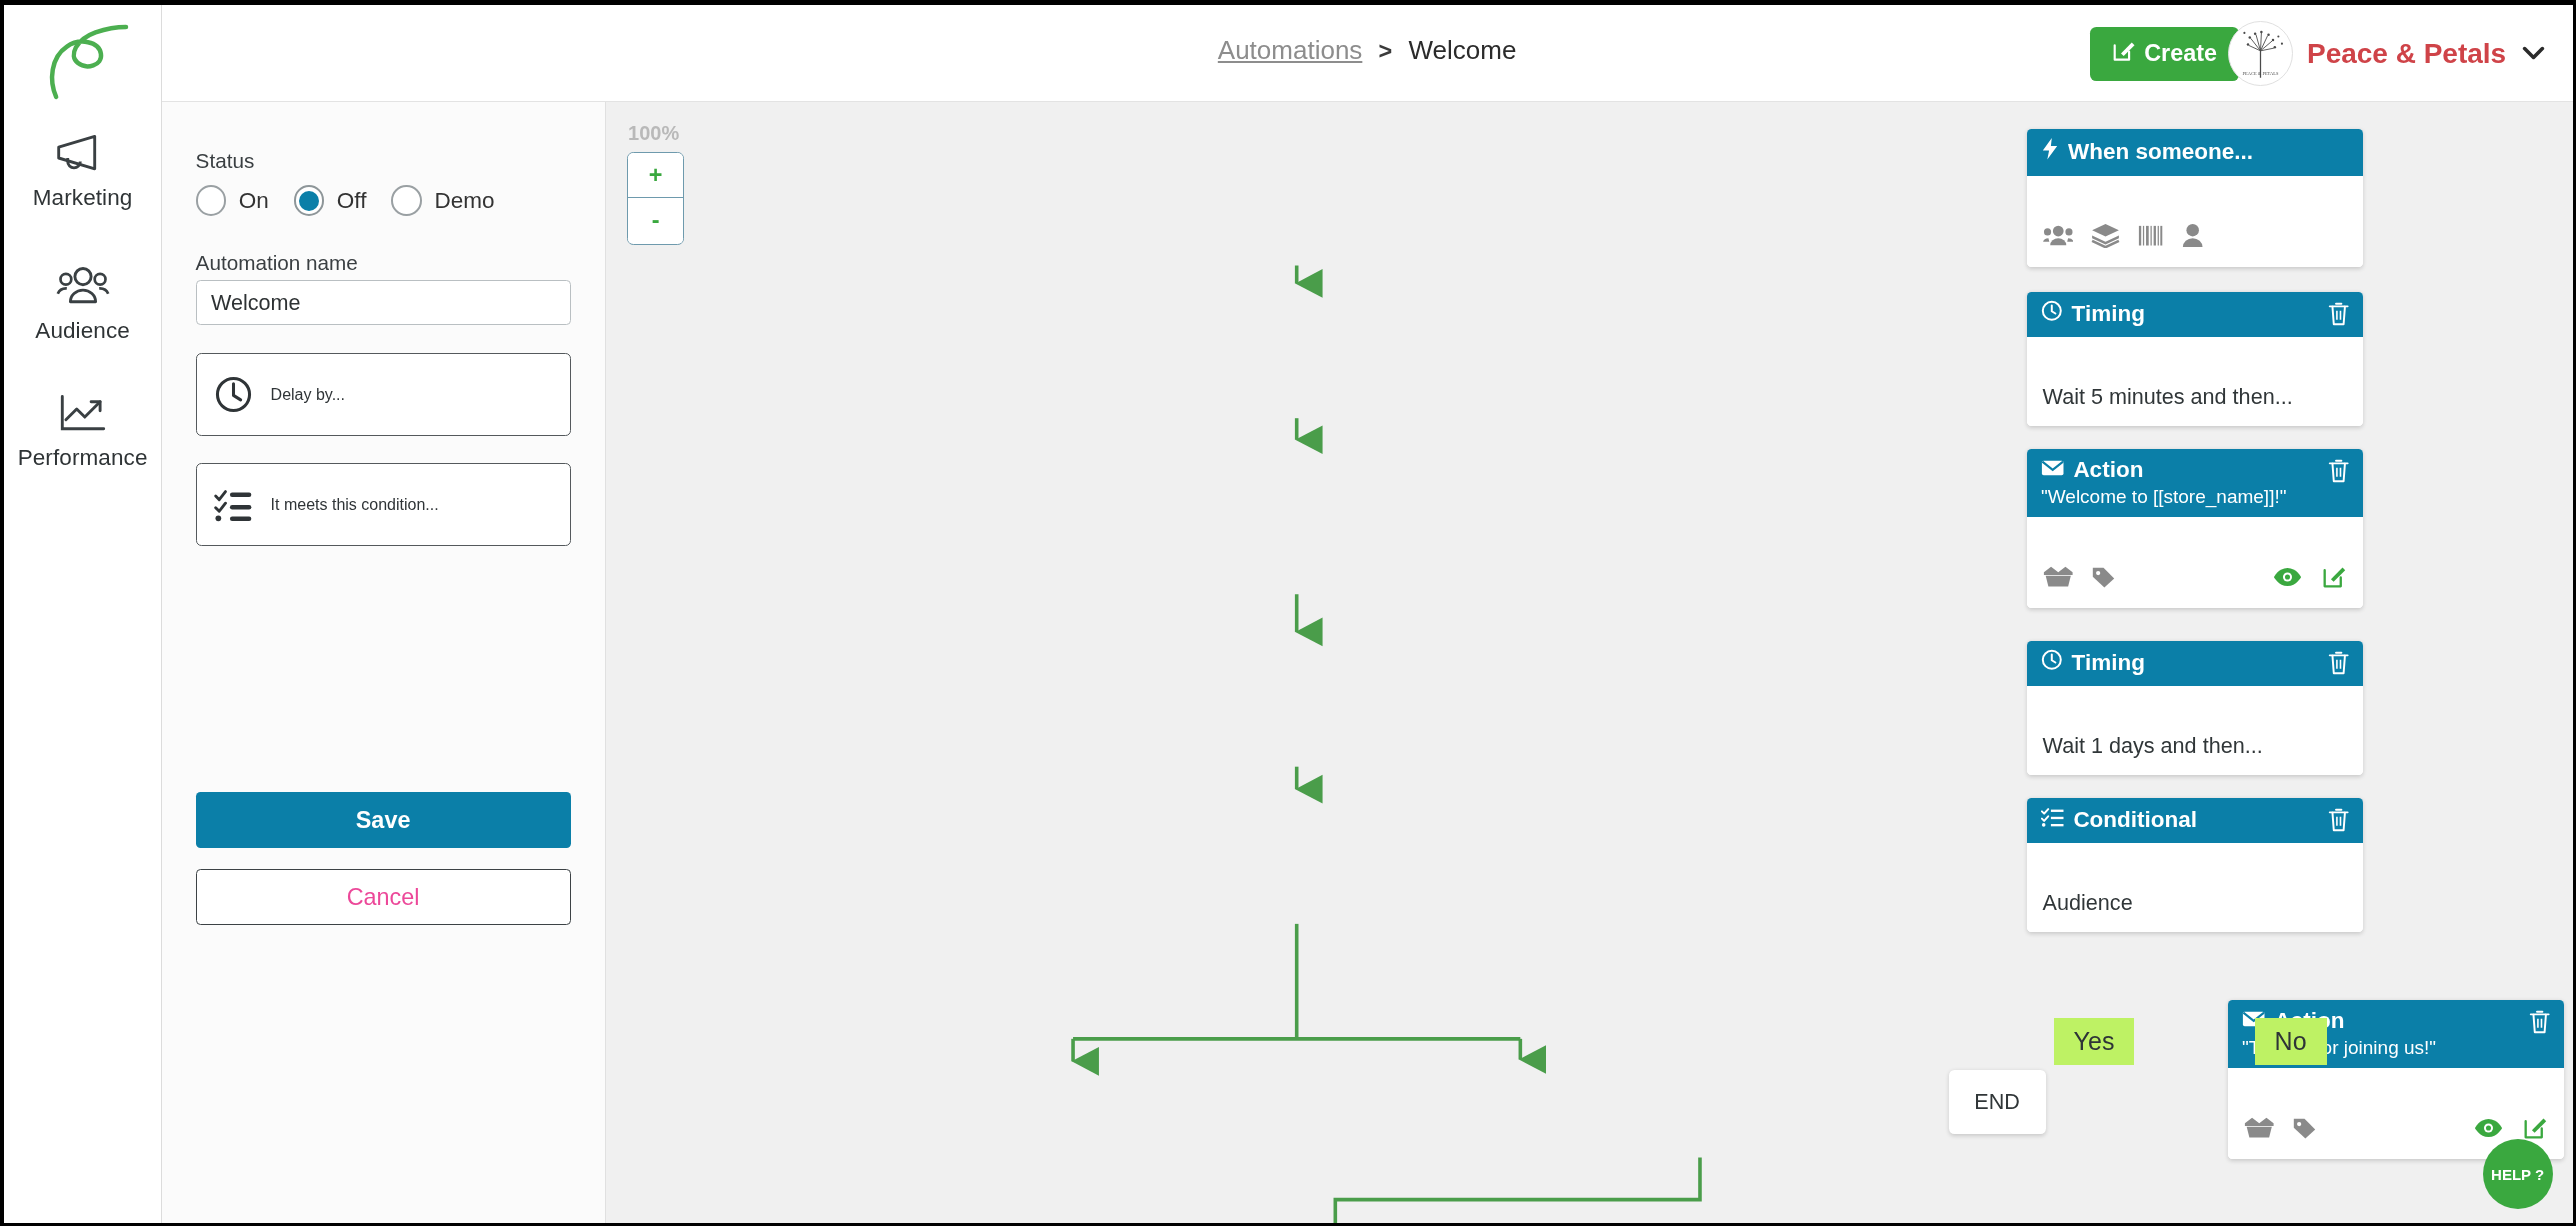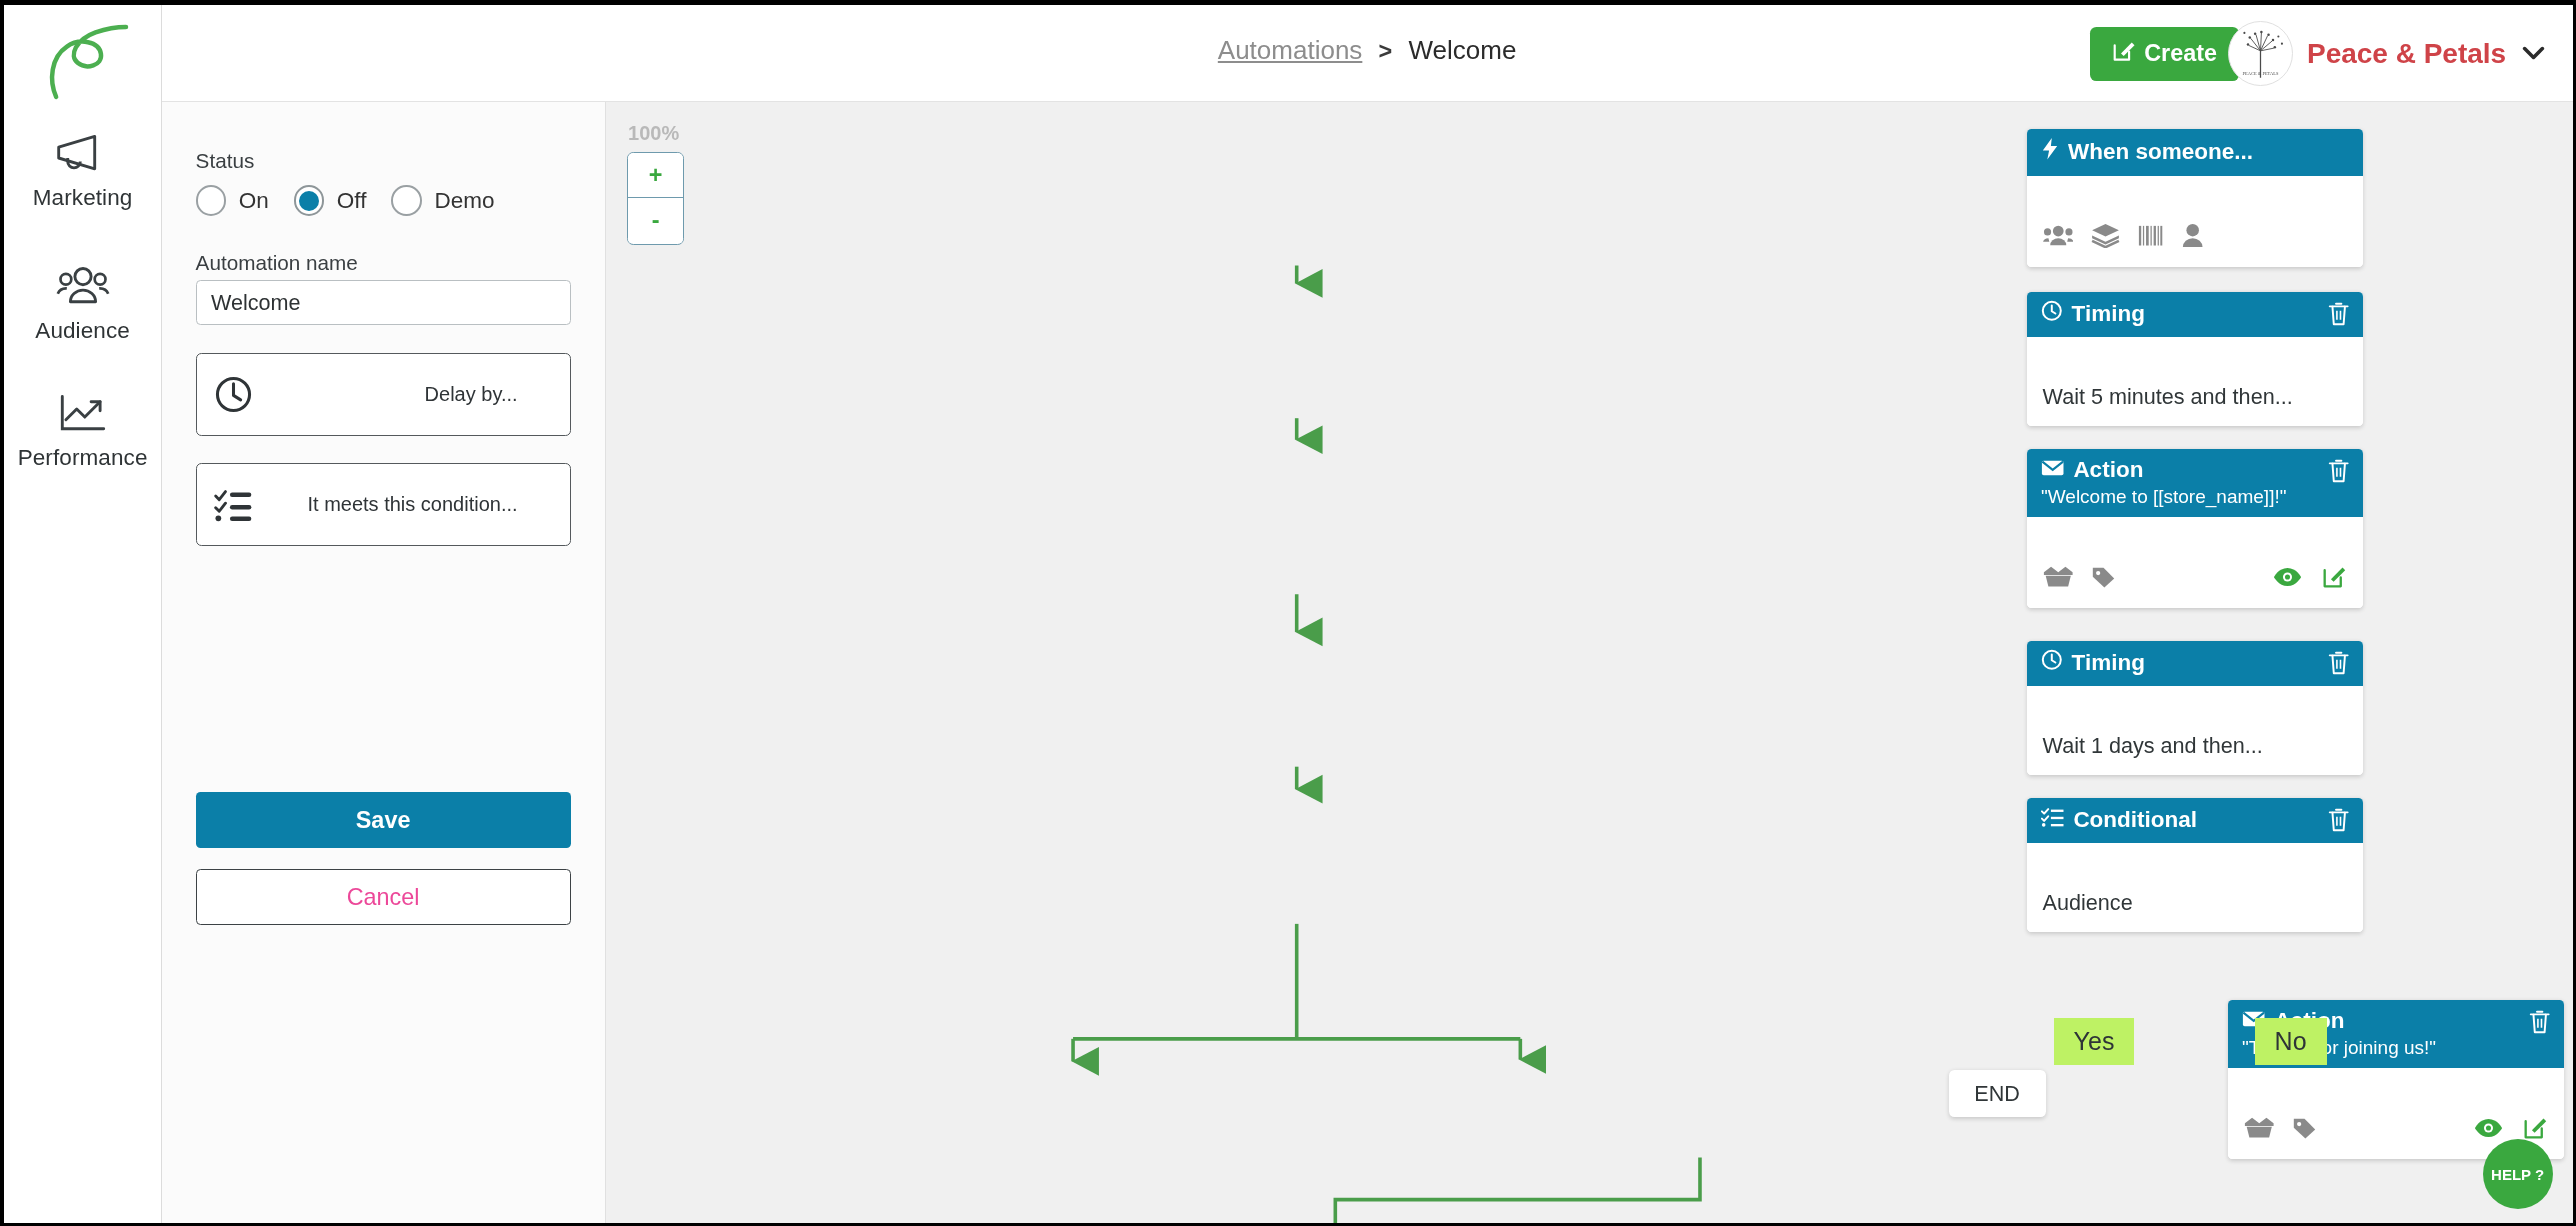--- a/index.html
+++ b/index.html
@@ -122,21 +122,21 @@
     font-size: 21.6px; color: #2e3234;
     font-family: "Liberation Sans", sans-serif;
   }
 
   .act-card {
     position: absolute; left: 34px; width: 375px; height: 83px;
     background: #fff; border: 0.9px solid #54595c; border-radius: 5.4px;
     display: flex; align-items: center; cursor: pointer;
   }
   .act-ico { width: 74px; display: flex; justify-content: center; align-items: center; flex: none; }
-  .act-txt { flex: 1; text-align: right; font-size: 20px; color: #2f3437; padding-right: 52px; }
+  .act-txt { flex: 1; text-align: left; font-size: 16px; color: #2f3437; padding-right: 52px; }
   #card-delay { top: 251px; }
   #card-cond  { top: 361px; }
   #card-act   { top: 471px; }
 
   #save-btn {
     position: absolute; left: 34px; top: 690px;
     width: 375px; height: 56px;
     background: #0b7fa8; color: #fff;
     border: none; border-radius: 4.5px;
     font-size: 23.4px; font-weight: bold; cursor: pointer;
@@ -214,21 +214,21 @@
   #node-timing-2  { left: 1421px; top: 539px; width: 336px; }
   #node-cond      { left: 1421px; top: 696px; width: 336px; }
   #node-action-2  { left: 1622px; top: 898px; width: 336px; }
 
   .end-box {
     position: absolute;
     background: #fff; border-radius: 5.4px;
     box-shadow: 0 1.8px 4.5px rgba(0,0,0,.16);
     display: flex; align-items: center; justify-content: center;
     font-size: 21.6px; color: #303638;
-    width: 97px; height: 47px;
+    width: 97px; height: 64px;
   }
   #end-yes { left: 1343px; top: 968px; }
 
   .branch-label {
     position: absolute;
     background: #bef264; color: #2e3437;
     font-size: 25px;
     padding: 9px 20px;
     z-index: 3;
   }

